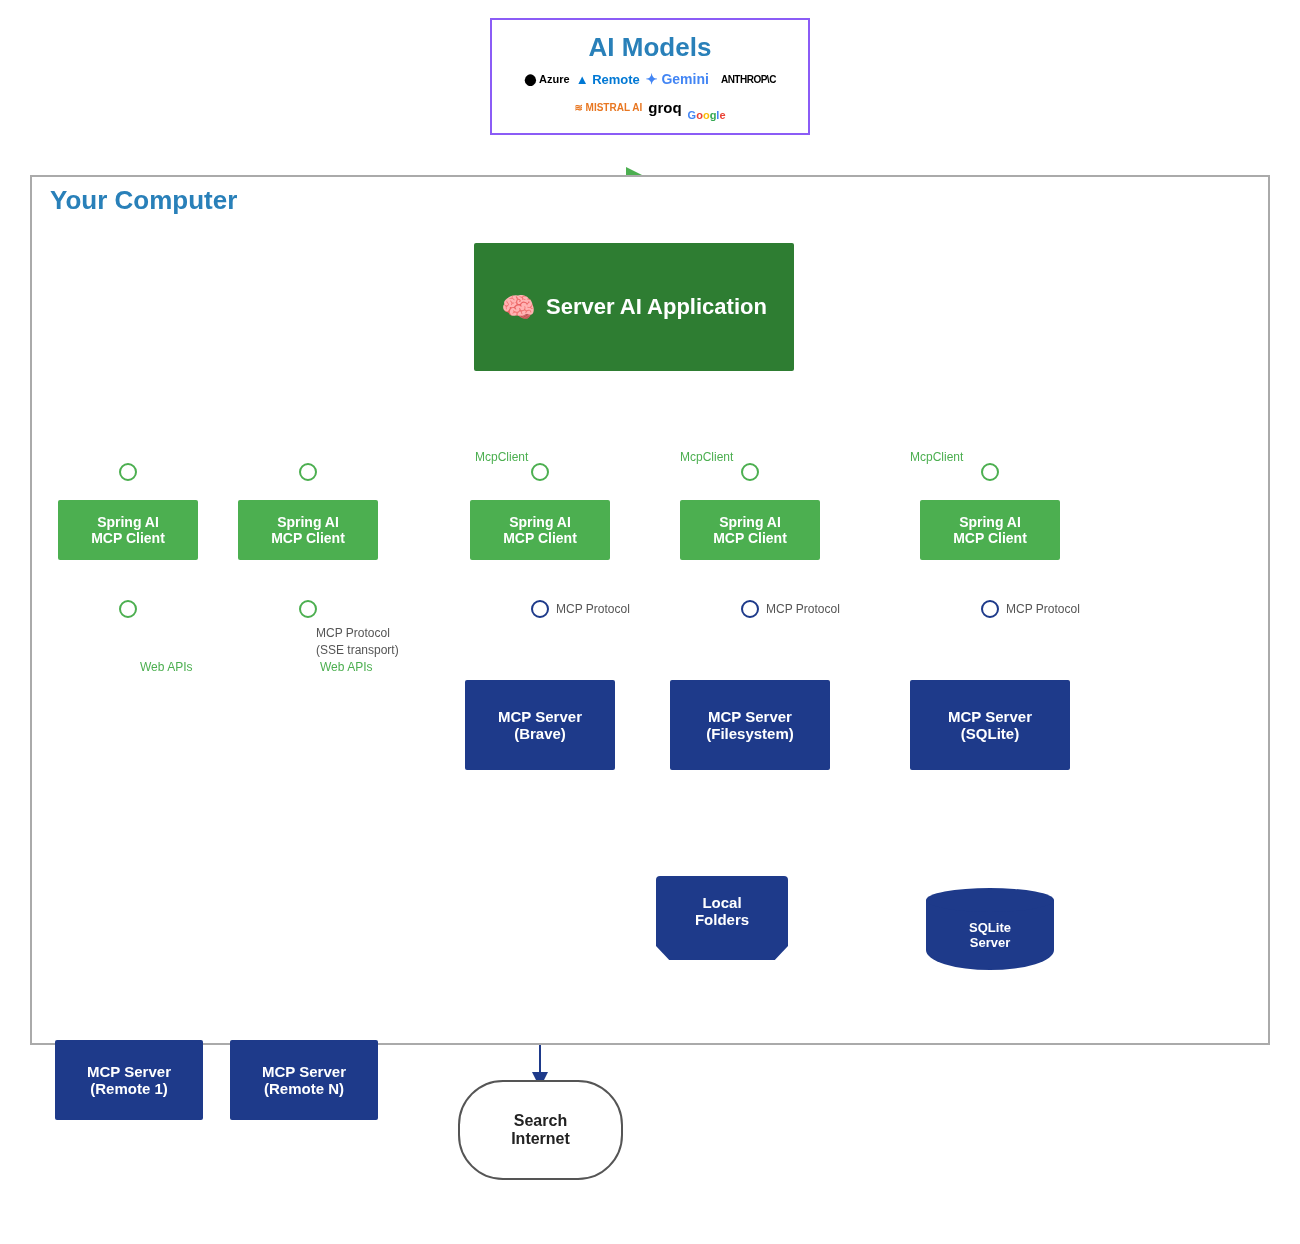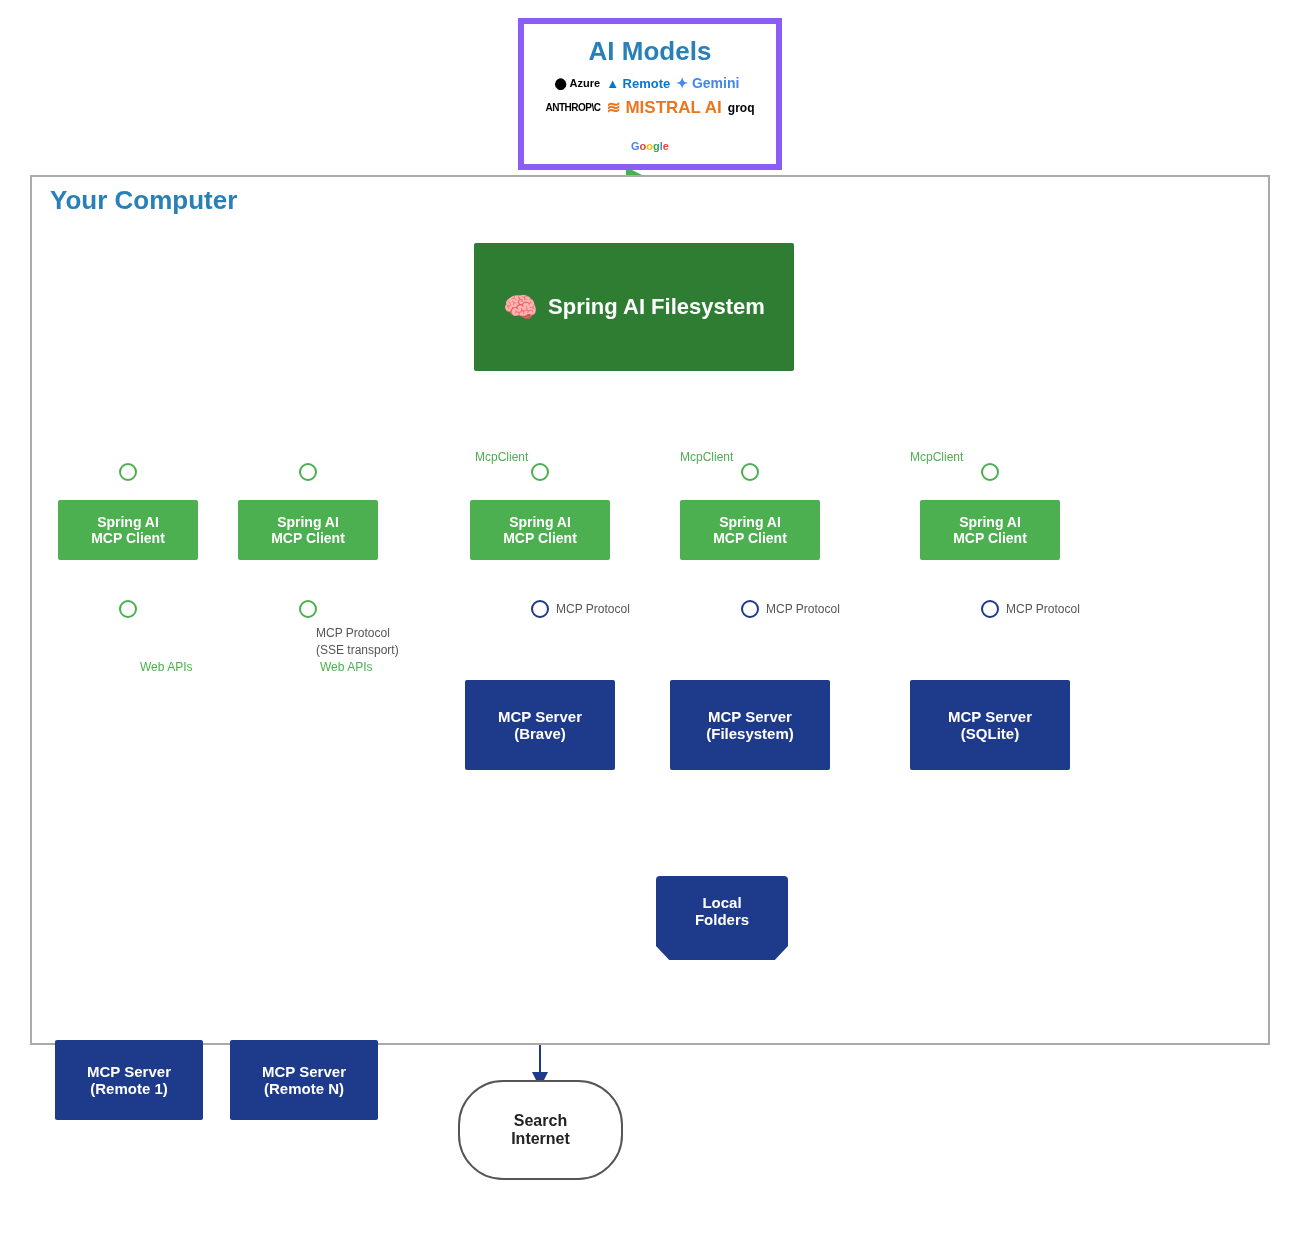--- a/index.html
+++ b/index.html
@@ -18,22 +18,22 @@
       position: relative;
       background: #fff;
     }
 
     
     .ai-models-box {
       position: absolute;
       top: 18px;
       left: 50%;
       transform: translateX(-50%);
-      width: 264px;
-      border: 6px solid #8b5cf6;
+      width: 320px;
+      border: 2px solid #8b5cf6;
       background: #fff;
       padding: 12px 16px;
       text-align: center;
     }
 
     .ai-models-title {
       font-size: 26px;
       font-weight: bold;
       color: #2980b9;
       margin-bottom: 8px;
@@ -44,22 +44,22 @@
       flex-wrap: wrap;
       justify-content: center;
       align-items: center;
       gap: 6px;
       font-size: 12px;
     }
 
     .logo-openai { color: #000; font-weight: bold; font-size: 11px; }
     .logo-azure { color: #0078d4; font-weight: bold; font-size: 13px; }
     .logo-anthropic { color: #000; font-weight: bold; font-size: 10px; letter-spacing: -0.5px; }
-    .logo-mistral { color: #e87722; font-weight: bold; font-size: 17px; }
-    .logo-groq { color: #000; font-weight: bold; font-size: 12px; }
+    .logo-mistral { color: #e87722; font-weight: bold; font-size: 10px; }
+    .logo-groq { color: #000; font-weight: bold; font-size: 15px; }
     .logo-google { font-weight: bold; font-size: 11px; margin-top: 16px; }
     .logo-google span:nth-child(1) { color: #4285f4; }
     .logo-google span:nth-child(2) { color: #ea4335; }
     .logo-google span:nth-child(3) { color: #fbbc05; }
     .logo-google span:nth-child(4) { color: #34a853; }
     .logo-google span:nth-child(5) { color: #4285f4; }
     .logo-google span:nth-child(6) { color: #ea4335; }
 
     
     .your-computer-box {
@@ -333,21 +333,21 @@
         <span>G</span><span>o</span><span>o</span><span>g</span><span>l</span><span>e</span>
       </div>
     </div>
   </div>
 
   <div class="your-computer-box"></div>
   <div class="your-computer-label">Your Computer</div>
 
   <div class="spring-ai-app">
     <span class="spring-ai-app-icon">🧠</span>
-    <span>Spring AI Filesystem</span>
+    <span>Server AI Application</span>
   </div>
 
   <div class="circle-connector" style="left:119px;top:463px;"></div>
   <div class="circle-connector" style="left:299px;top:463px;"></div>
   <div class="circle-connector" style="left:531px;top:463px;"></div>
   <div class="circle-connector" style="left:741px;top:463px;"></div>
   <div class="circle-connector" style="left:981px;top:463px;"></div>
 
   <div class="mcp-client-box" style="left:58px;top:500px;width:140px;height:60px;">Spring AI<br>MCP Client</div>
 
@@ -379,20 +379,21 @@
   <div class="label-small-blue" style="left:316px;top:625px;width:130px;line-height:1.4;">MCP Protocol<br>(SSE transport)</div>
 
   <div class="mcp-server-box" style="left:465px;top:680px;width:150px;height:90px;">MCP Server<br>(Brave)</div>
 
   <div class="mcp-server-box" style="left:670px;top:680px;width:160px;height:90px;">MCP Server<br>(Filesystem)</div>
 
   <div class="mcp-server-box" style="left:910px;top:680px;width:160px;height:90px;">MCP Server<br>(SQLite)</div>
 
   <div class="local-folders" style="left:656px;top:876px;width:132px;height:70px;">Local<br>Folders</div>
 
+  <div class="sqlite-server" style="left:926px;top:900px;width:128px;height:70px;">SQLite<br>Server</div>
 
   <div class="search-internet" style="left:458px;top:1080px;width:165px;height:100px;border-radius:45px;">Search<br>Internet</div>
 
   <div class="mcp-server-box" style="left:55px;top:1040px;width:148px;height:80px;">MCP Server<br>(Remote 1)</div>
 
   <div class="mcp-server-box" style="left:230px;top:1040px;width:148px;height:80px;">MCP Server<br>(Remote N)</div>
 
 </div>
 
 </body></html>

